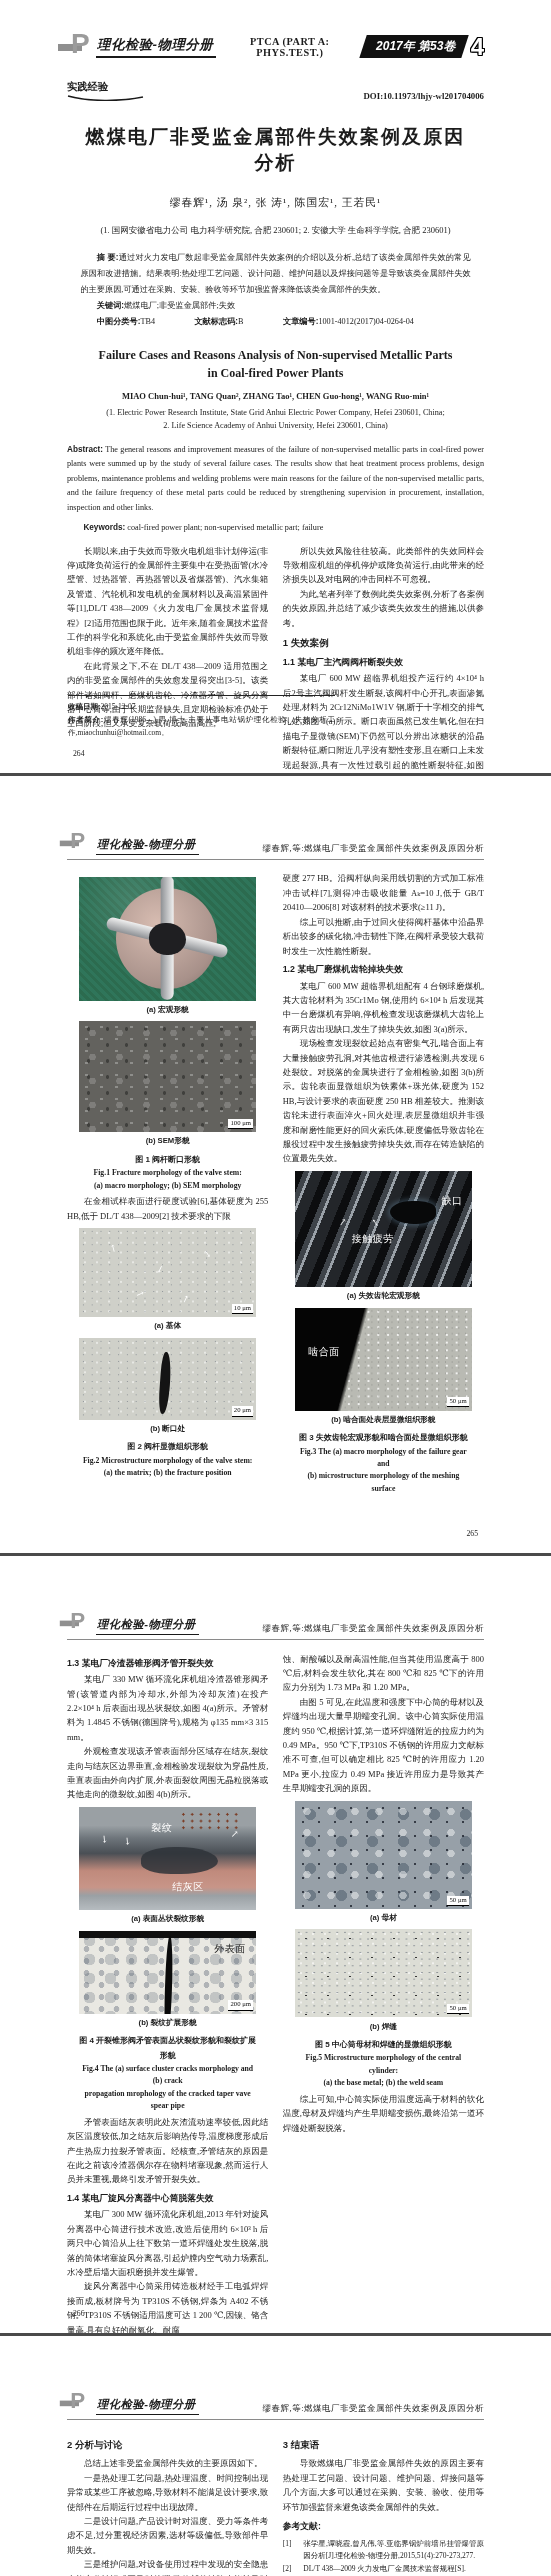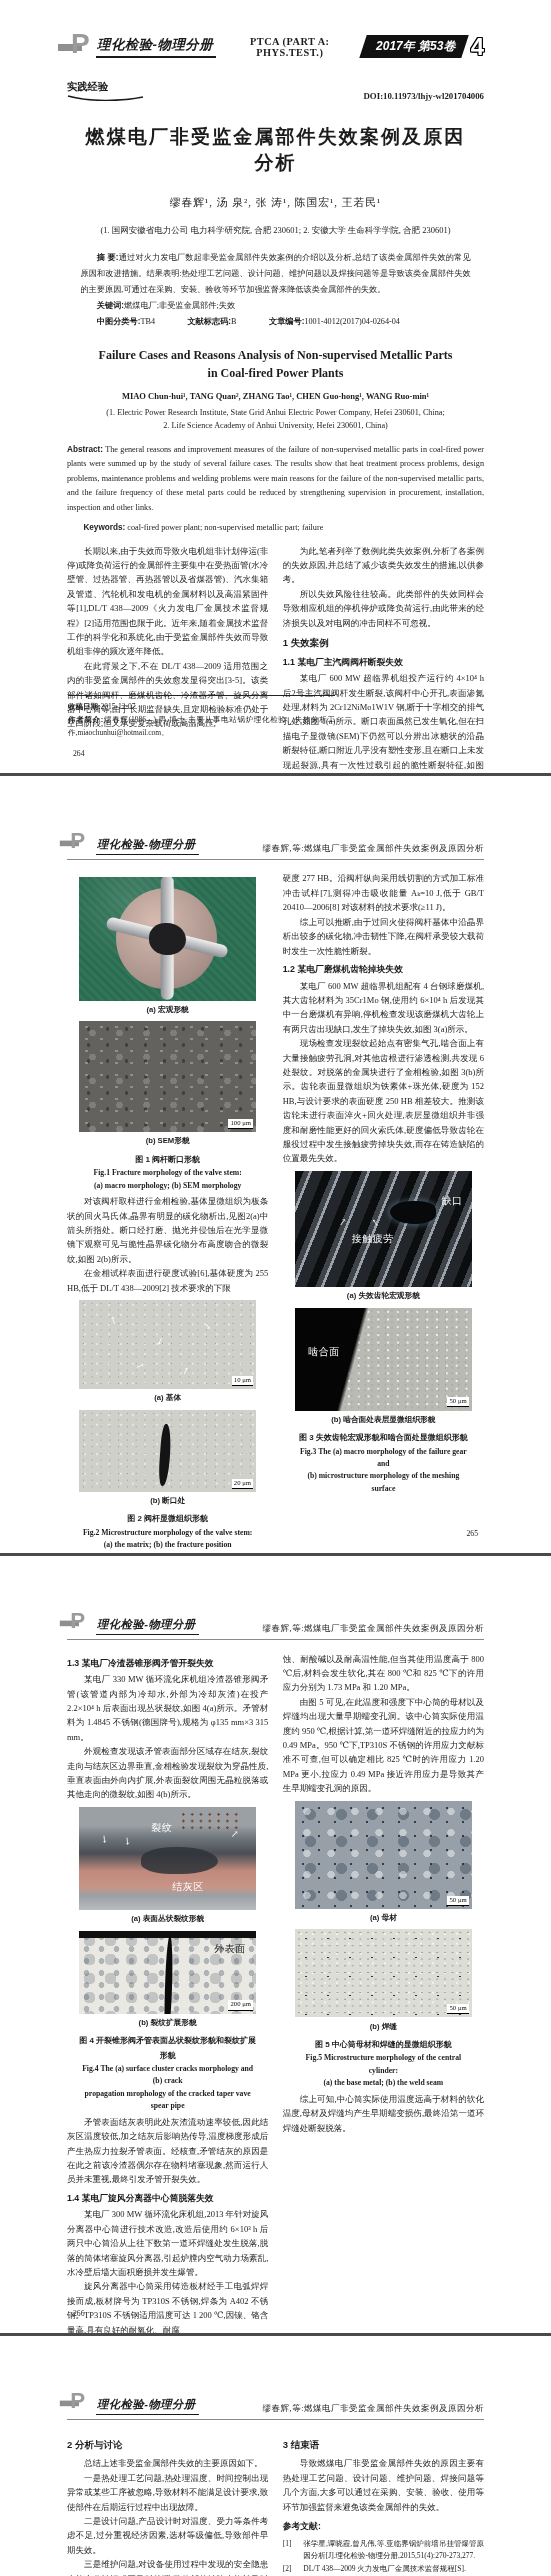--- a/index.html
+++ b/index.html
@@ -33,21 +33,21 @@
   .run-head-text{flex:1;text-align:right;font-size:8.5px;letter-spacing:0.5px;}
 
   
   .title-cn{margin:23px 12px 0;text-align:center;font-family:"Liberation Sans",sans-serif;font-weight:900;font-size:19px;letter-spacing:2.1px;}
   .authors-cn{margin-top:20px;text-align:center;font-size:10.8px;letter-spacing:1px;}
   .affil-cn{margin-top:15px;text-align:center;font-size:8.5px;}
   .abstract{margin:13.4px 13.4px 0 13.4px;font-size:8.2px;line-height:16px;}
   .abstract p{margin:0;text-align:justify;}
   .abstract .lead{text-indent:2em;}
   .lbl{font-family:"Liberation Sans",sans-serif;font-weight:700;}
-  .meta-row{display:flex;gap:16px;margin-top:1px;}
+  .meta-row{display:flex;gap:23px;margin-top:1px;}
   .title-en{margin:15.5px 0 0;text-align:center;font-weight:700;font-size:12px;line-height:18.5px;}
   .authors-en{margin-top:8.2px;text-align:center;font-weight:700;font-size:8.5px;}
   .affil-en{margin-top:5.2px;text-align:center;font-size:8.2px;line-height:13.4px;}
   .abstract-en{margin-top:10.3px;font-size:8.2px;line-height:14.4px;text-align:justify;}
   .kw-en{margin-top:1px;font-size:8.2px;text-indent:2em;}
 
   
   .cols{display:flex;gap:14.4px;margin-top:11.3px;}
   .col{flex:1;min-width:0;font-size:8.5px;line-height:14.4px;}
   .col p{margin:0;text-indent:2em;text-align:justify;}
@@ -179,22 +179,22 @@
     <div class="affil-en"><span>(1. Electric Power Research Institute, State Grid Anhui Electric Power Company, Hefei 230601, China;</span><br><span>2. Life Science Academy of Anhui University, Hefei 230601, China)</span></div>
     <p class="abstract-en first"><span class="lbl">Abstract:</span> <span>The general reasons and improvement measures of the failure of non-supervised metallic parts in coal-fired power plants were summed up by the study of several failure cases. The results show that heat treatment process problems, design problems, maintenance problems and welding problems were main reasons for the failure of the non-supervised metallic parts, and the failure frequency of these metal parts could be reduced by strengthening supervision in procurement, installation, inspection and other links.</span></p>
     <p class="kw-en"><span class="lbl">Keywords:</span> <span>coal-fired power plant; non-supervised metallic part; failure</span></p>
 
     <div class="cols">
       <div class="col">
         <p>长期以来,由于失效而导致火电机组非计划停运(非停)或降负荷运行的金属部件主要集中在受热面管(水冷壁管、过热器管、再热器管以及省煤器管)、汽水集箱及管道、汽轮机和发电机的金属材料以及高温紧固件等[1],DL/T 438—2009《火力发电厂金属技术监督规程》[2]适用范围也限于此。近年来,随着金属技术监督工作的科学化和系统化,由于受监金属部件失效而导致机组非停的频次逐年降低。</p>
         <p>在此背景之下,不在 DL/T 438—2009 适用范围之内的非受监金属部件的失效愈发显得突出[3-5]。该类部件诸如阀杆、磨煤机齿轮、冷渣器矛管、旋风分离器中心筒等,由于长期监督缺失,且定期检验标准仍处于空白阶段,但又承受复杂载荷或高温高压,</p>
       </div>
       <div class="col">
+        <p>所以失效风险往往较高。此类部件的失效同样会导致相应机组的停机停炉或降负荷运行,由此带来的经济损失以及对电网的冲击同样不可忽视。</p>
         <p>为此,笔者列举了数例此类失效案例,分析了各案例的失效原因,并总结了减少该类失效发生的措施,以供参考。</p>
-        <p>所以失效风险往往较高。此类部件的失效同样会导致相应机组的停机停炉或降负荷运行,由此带来的经济损失以及对电网的冲击同样不可忽视。</p>
         <div class="h-sec">1  失效案例</div>
         <div class="h-sub">1.1  某电厂主汽阀阀杆断裂失效</div>
         <p>某电厂 600 MW 超临界机组投产运行约 4×10⁴ h 后2号主汽阀阀杆发生断裂,该阀杆中心开孔,表面渗氮处理,材料为 2Cr12NiMo1W1V 钢,断于十字相交的排气孔处,如图 1(a)所示。断口表面虽然已发生氧化,但在扫描电子显微镜(SEM)下仍然可以分辨出冰糖状的沿晶断裂特征,断口附近几乎没有塑性变形,且在断口上未发现起裂源,具有一次性过载引起的脆性断裂特征,如图 1(b)所示。</p>
       </div>
     </div>
 
     <div class="footnote">
       <div class="fn-rule"></div>
       <p><span class="lbl">收稿日期:</span><span>2015-12-07</span></p>
       <p><span class="lbl">作者简介:</span><span>缪春辉(1986—),男,博士,主要从事电站锅炉理化检验、失效分析工作,miaochunhui@hotmail.com。</span></p>
@@ -224,21 +224,20 @@
             <div class="stem-center"></div>
           </div>
           <figcaption class="subcap">(a) 宏观形貌</figcaption>
           <div class="ph tex-sem">
             <span class="scale">100 μm</span>
           </div>
           <figcaption class="subcap">(b) SEM形貌</figcaption>
           <div class="figcap-cn">图 1  阀杆断口形貌</div>
           <div class="figcap-en"><span>Fig.1  Fracture morphology of the valve stem:</span><br><span>(a) macro morphology; (b) SEM morphology</span></div>
         </figure>
-        <p>对该阀杆取样进行金相检验,基体显微组织为板条状的回火马氏体,晶界有明显的碳化物析出,见图2(a)中箭头所指处。断口经打磨、抛光并侵蚀后在光学显微镜下观察可见与脆性晶界碳化物分布高度吻合的微裂纹,如图 2(b)所示。</p>
         <p>在金相试样表面进行硬度试验[6],基体硬度为 255 HB,低于 DL/T 438—2009[2] 技术要求的下限</p>
         <figure>
           <div class="ph tex-micro-light">
             <span class="arr" style="left:31px;top:15.5px;transform:rotate(-60deg);">↗</span>
             <span class="arr" style="left:77px;top:36px;transform:rotate(160deg);">↗</span>
             <span class="arr" style="left:57px;top:62px;transform:rotate(20deg);">↗</span>
             <span class="arr" style="left:124px;top:20.6px;transform:rotate(100deg);">↗</span>
             <span class="arr" style="left:103px;top:67px;transform:rotate(-20deg);">↗</span>
             <span class="scale">10 μm</span>
           </div>

